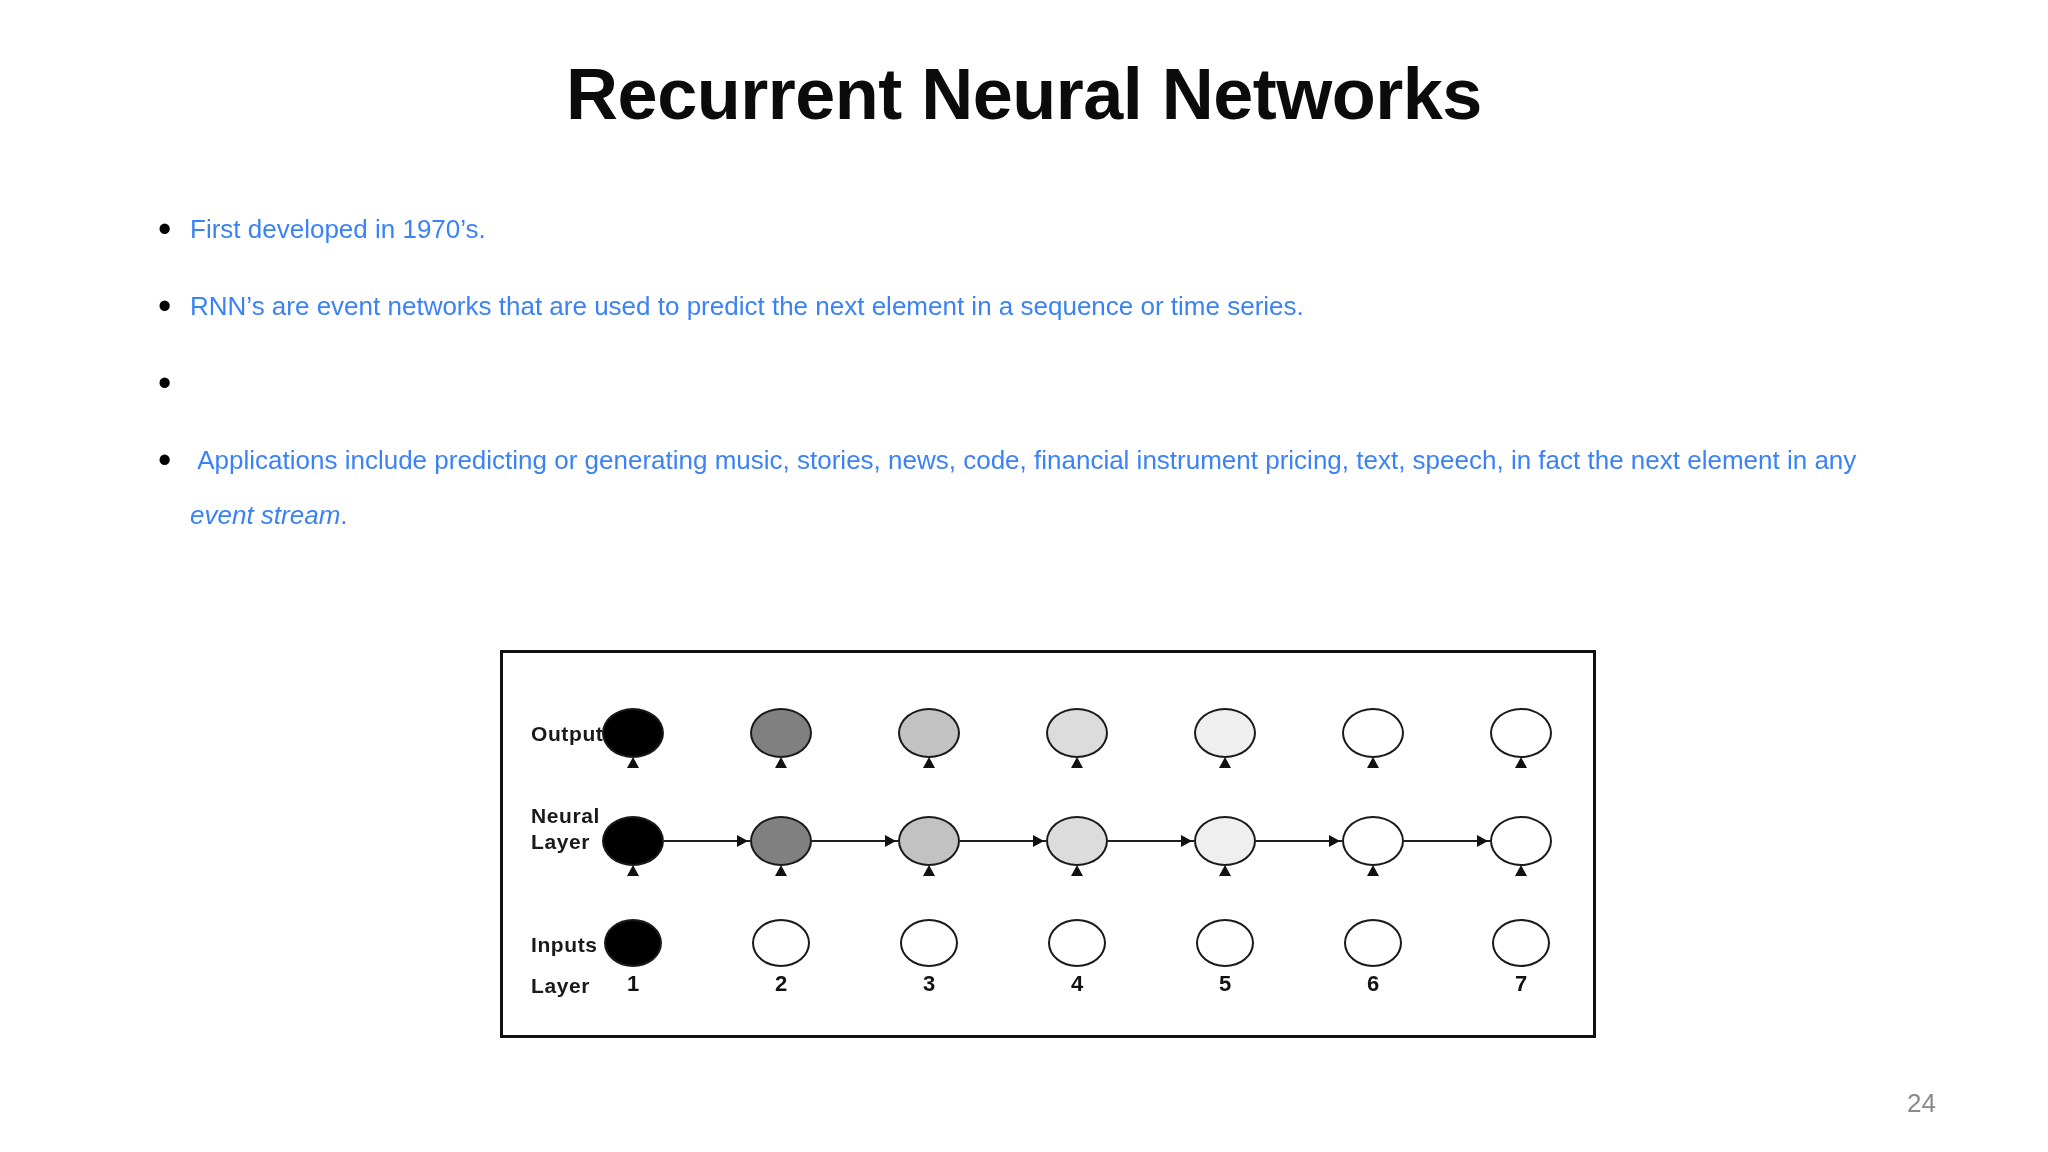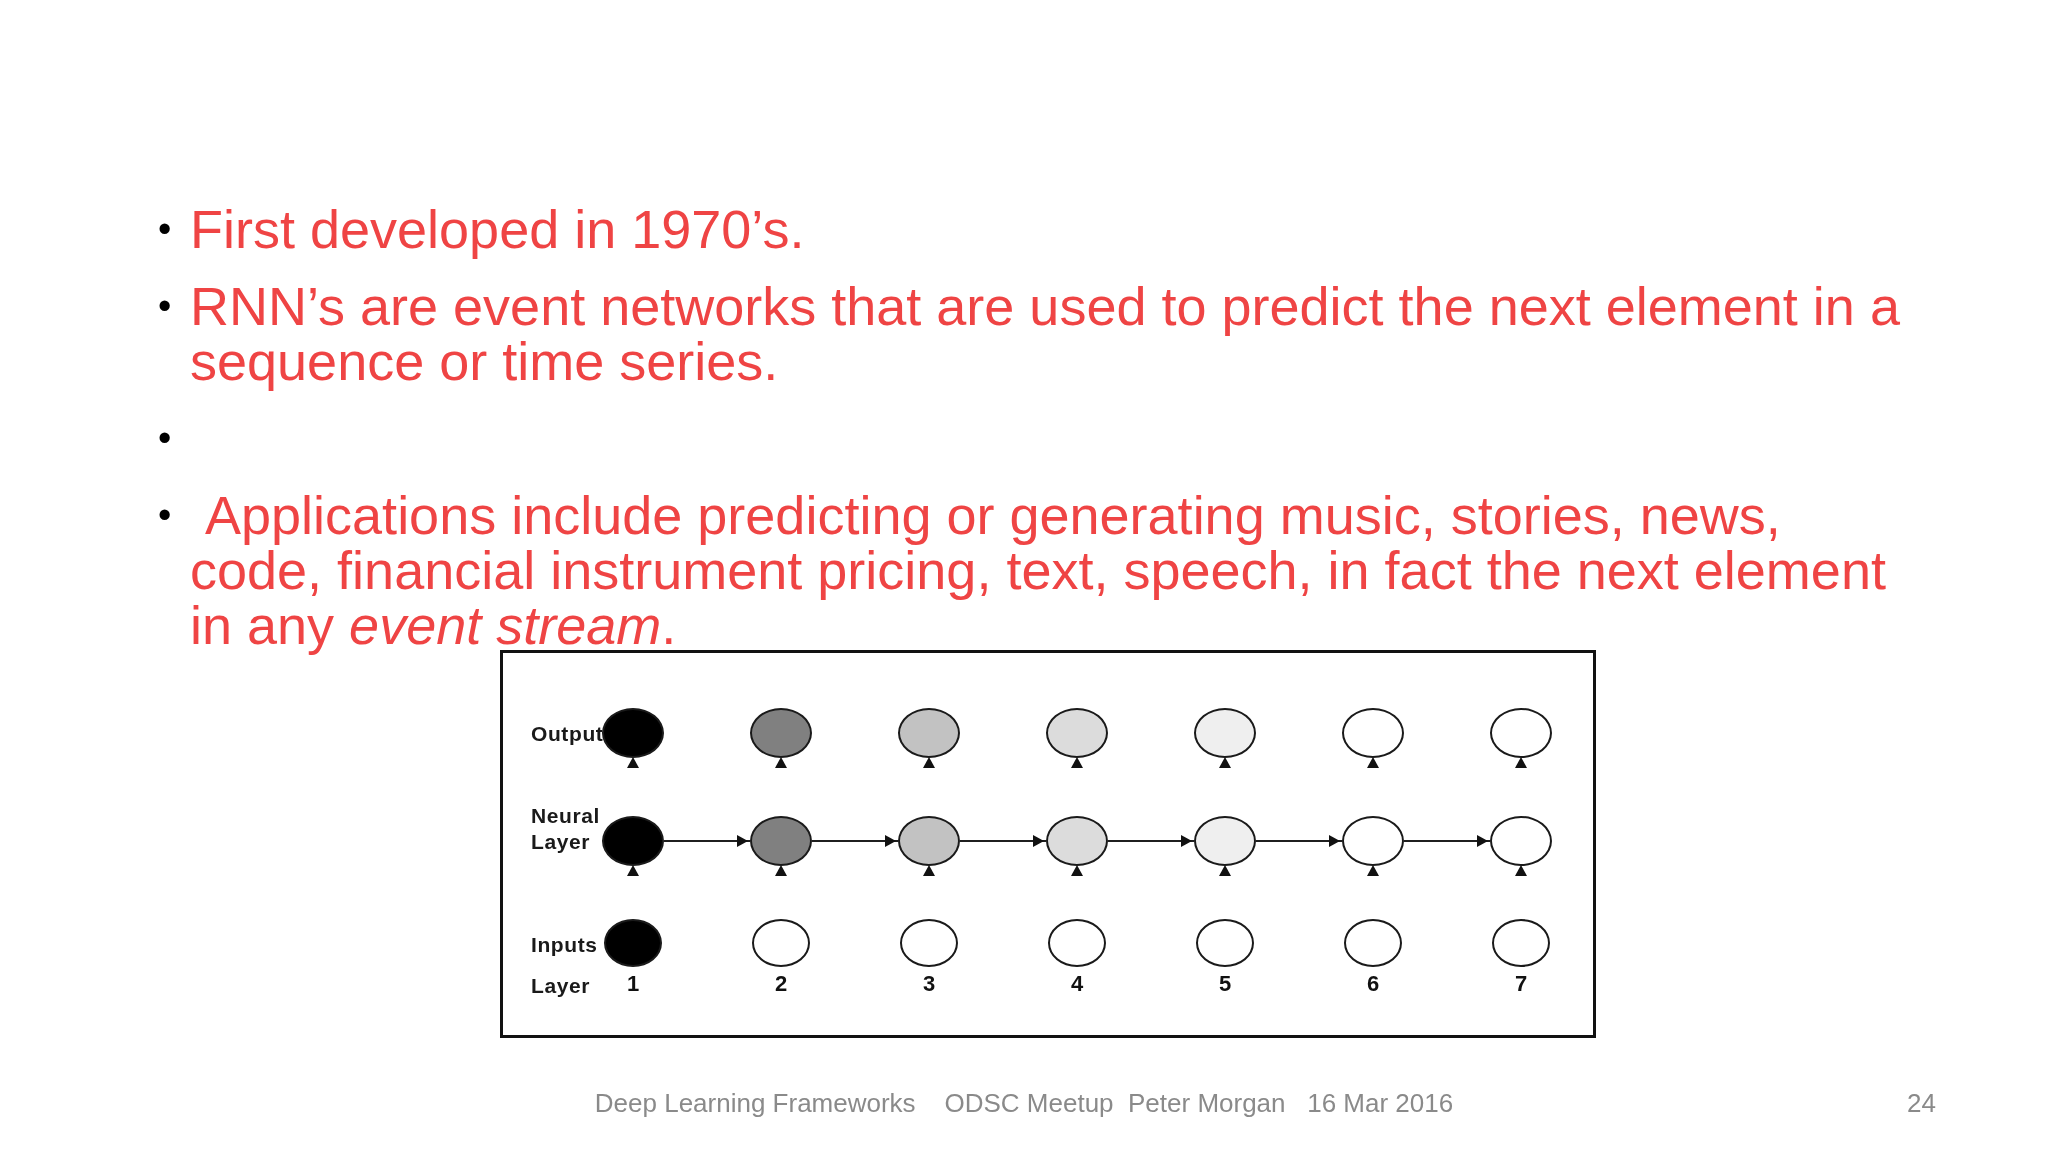--- a/index.html
+++ b/index.html
@@ -52,23 +52,23 @@
     width: 42px;
     flex: 0 0 42px;
     font-size: 38px;
     line-height: 55px;
     color: #000;
     text-align: left;
     padding-left: 10px;
     box-sizing: border-box;
   }
   .bullet-text {
-    font-size: 54px;
+    font-size: 26px;
     line-height: 55px;
-    color: #ef4444;
+    color: #3b82f6;
     max-width: 1730px;
     white-space: pre-wrap;
   }
   .bullet-text .ital { font-style: italic; }
 
   
   .diagram {
     position: absolute;
     left: 500px;
     top: 650px;
@@ -158,20 +158,21 @@
     right: 112px;
     font-size: 26px;
     color: #8a8a8a;
   }
 </style>
 </head>
 <body>
 
 <div class="slide">
 
+  <div class="slide-title">Recurrent Neural Networks</div>
 
   <div class="body-list">
 
     <div class="bullet-row">
       <span class="bullet-mark">•</span>
       <span class="bullet-text">First developed in 1970’s.</span>
     </div>
 
     <div class="bullet-row">
       <span class="bullet-mark">•</span>
@@ -261,17 +262,16 @@
         <div class="node hid" style="left: 839px; top: 163px; width: 62px; height: 50px; background: rgb(255, 255, 255); border-color: rgb(26, 26, 26);"></div>
         <div class="node out" style="left: 839px; top: 55px; width: 62px; height: 50px; background: rgb(255, 255, 255); border-color: rgb(26, 26, 26);"></div>
         <div class="time-tick" style="left: 850px;">6</div>
         <div class="node inp" style="left: 989px; top: 266px; width: 58px; height: 48px; background: rgb(255, 255, 255); border-color: rgb(26, 26, 26);"></div>
         <div class="node hid" style="left: 987px; top: 163px; width: 62px; height: 50px; background: rgb(255, 255, 255); border-color: rgb(26, 26, 26);"></div>
         <div class="node out" style="left: 987px; top: 55px; width: 62px; height: 50px; background: rgb(255, 255, 255); border-color: rgb(26, 26, 26);"></div>
         <div class="time-tick" style="left: 998px;">7</div>
       </div>
   </div>
 
-  <div class="footer">Deep Learning Frameworks    ODSC Meetup  Peter Morgan   16 Mar 2016</div>
 
   <div class="page-number">24</div>
 
 </div>
 
 </body></html>

